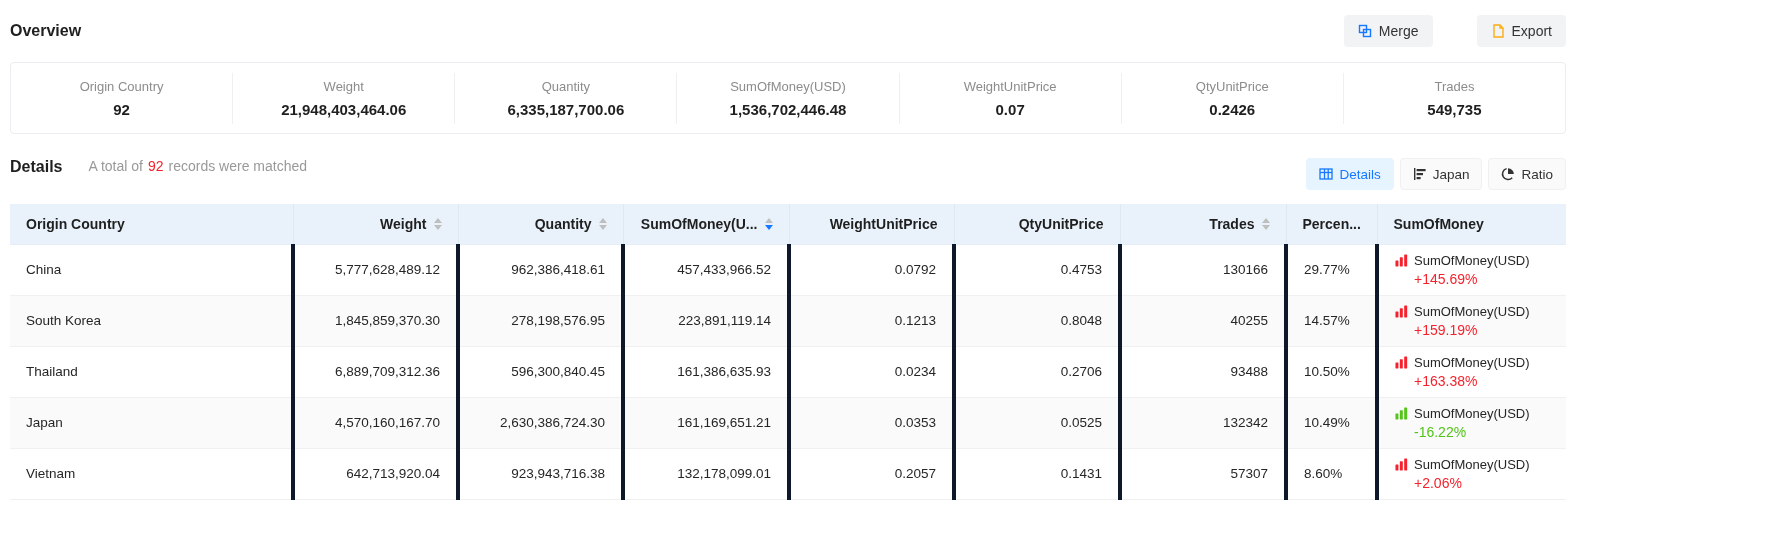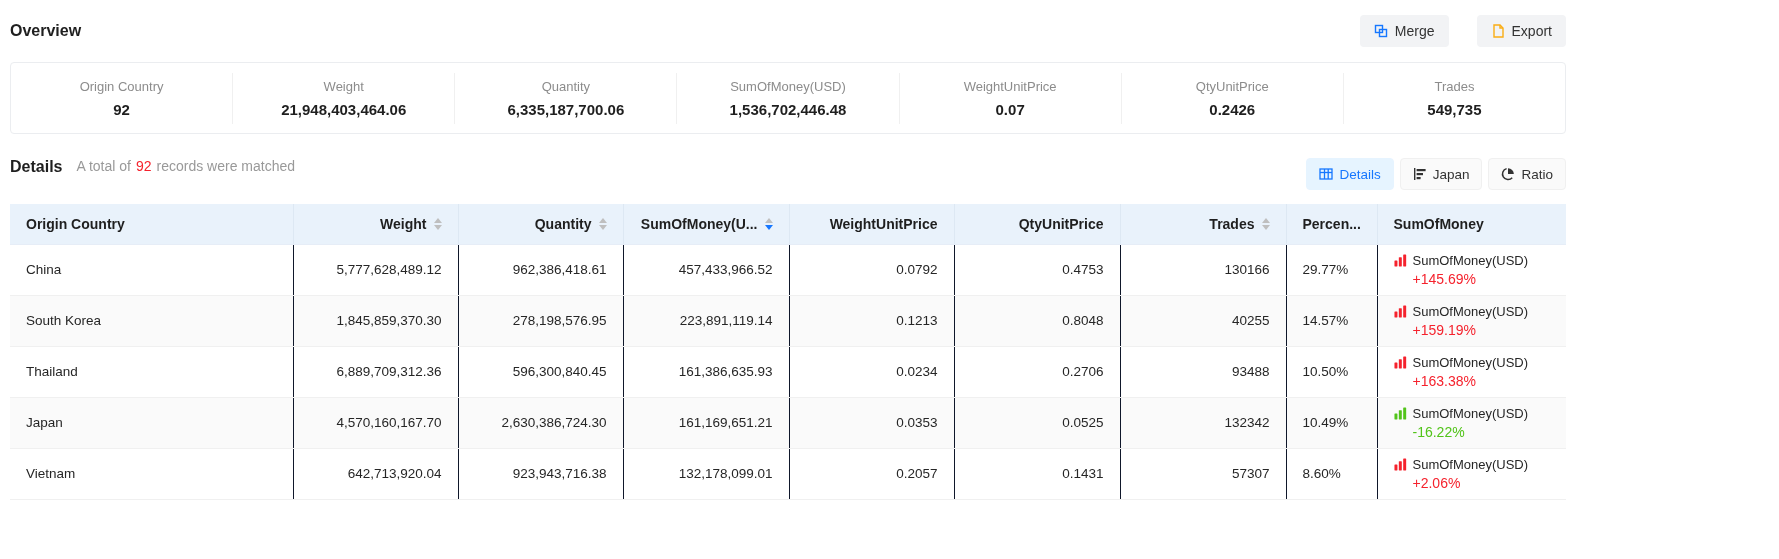--- a/index.html
+++ b/index.html
@@ -9,21 +9,21 @@
     color:#262626;
     width:1779px; height:559px;
     overflow:hidden;
     font-size:14px;
   }
   .page { width:1566px; padding:12px 0 0 10px; }
 
   
   .topbar { display:flex; align-items:center; justify-content:space-between; height:38px; }
   .page-title { font-size:16px; font-weight:700; color:#1f1f1f; }
-  .top-actions { display:flex; align-items:center; gap:28px; }
+  .top-actions { display:flex; align-items:center; gap:44px; }
   .btn {
     display:inline-flex; align-items:center; gap:7px;
     height:32px; padding:0 14px; border:none; border-radius:4px;
     background:#f2f3f5; color:#333; font-size:14px; cursor:pointer;
     font-family:"Liberation Sans", sans-serif;
   }
   .btn .ico { display:inline-flex; }
   .merge-ico { color:var(--accent-blue,#1677ff); }
   .export-ico { color:var(--export-orange,#faad14); }
 
@@ -33,21 +33,21 @@
     border:1px solid #ebedf0; border-radius:4px; background:#fff;
   }
   .summary-item { flex:1; text-align:center; padding:6px 4px; }
   .summary-item + .summary-item { border-left:1px solid #f0f0f0; }
   .summary-label { color:#8c8c8c; font-size:13px; margin-bottom:7px; }
   .summary-value { color:#1f1f1f; font-size:15px; font-weight:700; }
 
   
   .details-bar { margin-top:24px; display:flex; align-items:flex-start; height:34px; }
   .details-title { font-size:16px; font-weight:700; color:#1f1f1f; }
-  .records { margin-left:14px; color:#999; font-size:14px; }
+  .records { margin-left:26px; color:#999; font-size:14px; }
   .records .count { color:var(--records-count-red,#f5222d); margin:0 5px; }
   .view-tabs { margin-left:auto; display:flex; align-items:center; gap:6px; }
   .view-tab {
     display:inline-flex; align-items:center; gap:6px;
     height:32px; padding:0 12px; border:1px solid #f0f0f0; border-radius:4px;
     background:#fafafa; color:#333; font-size:13.5px; cursor:pointer;
     font-family:"Liberation Sans", sans-serif;
   }
   .view-tab.active { background:var(--active-tab-bg,#e6f4ff); color:var(--accent-blue,#1677ff); border-color:var(--active-tab-bg,#e6f4ff); }
   .view-tab .ico { display:inline-flex; }
@@ -55,21 +55,21 @@
   
   table { margin-top:12px; width:1556px; table-layout:fixed; border-collapse:collapse; }
   th {
     background:var(--header-bg,#e9f2fb); height:40px; padding:0 16px;
     font-size:14px; font-weight:700; color:#1f1f1f;
     border-bottom:1px solid #e6edf7; border-right:1px solid #dde8f3;
   }
   th:last-child { border-right:none; }
   td {
     height:51px; padding:4px 16px; font-size:13.5px; color:#262626;
-    border-bottom:1px solid #f0f0f0; border-right:1px solid #0f172a;
+    border-bottom:1px solid #f0f0f0; border-right:4px solid #0f172a;
     background:#fff; vertical-align:middle;
   }
   td:last-child { border-right:none; }
   tbody tr:nth-child(even) td { background:#fafafa; }
   .al { text-align:left; }
   .ar { text-align:right; }
   .th-inner { display:flex; align-items:center; }
   th.ar .th-inner { justify-content:flex-end; }
   th.al .th-inner { justify-content:flex-start; }
 

